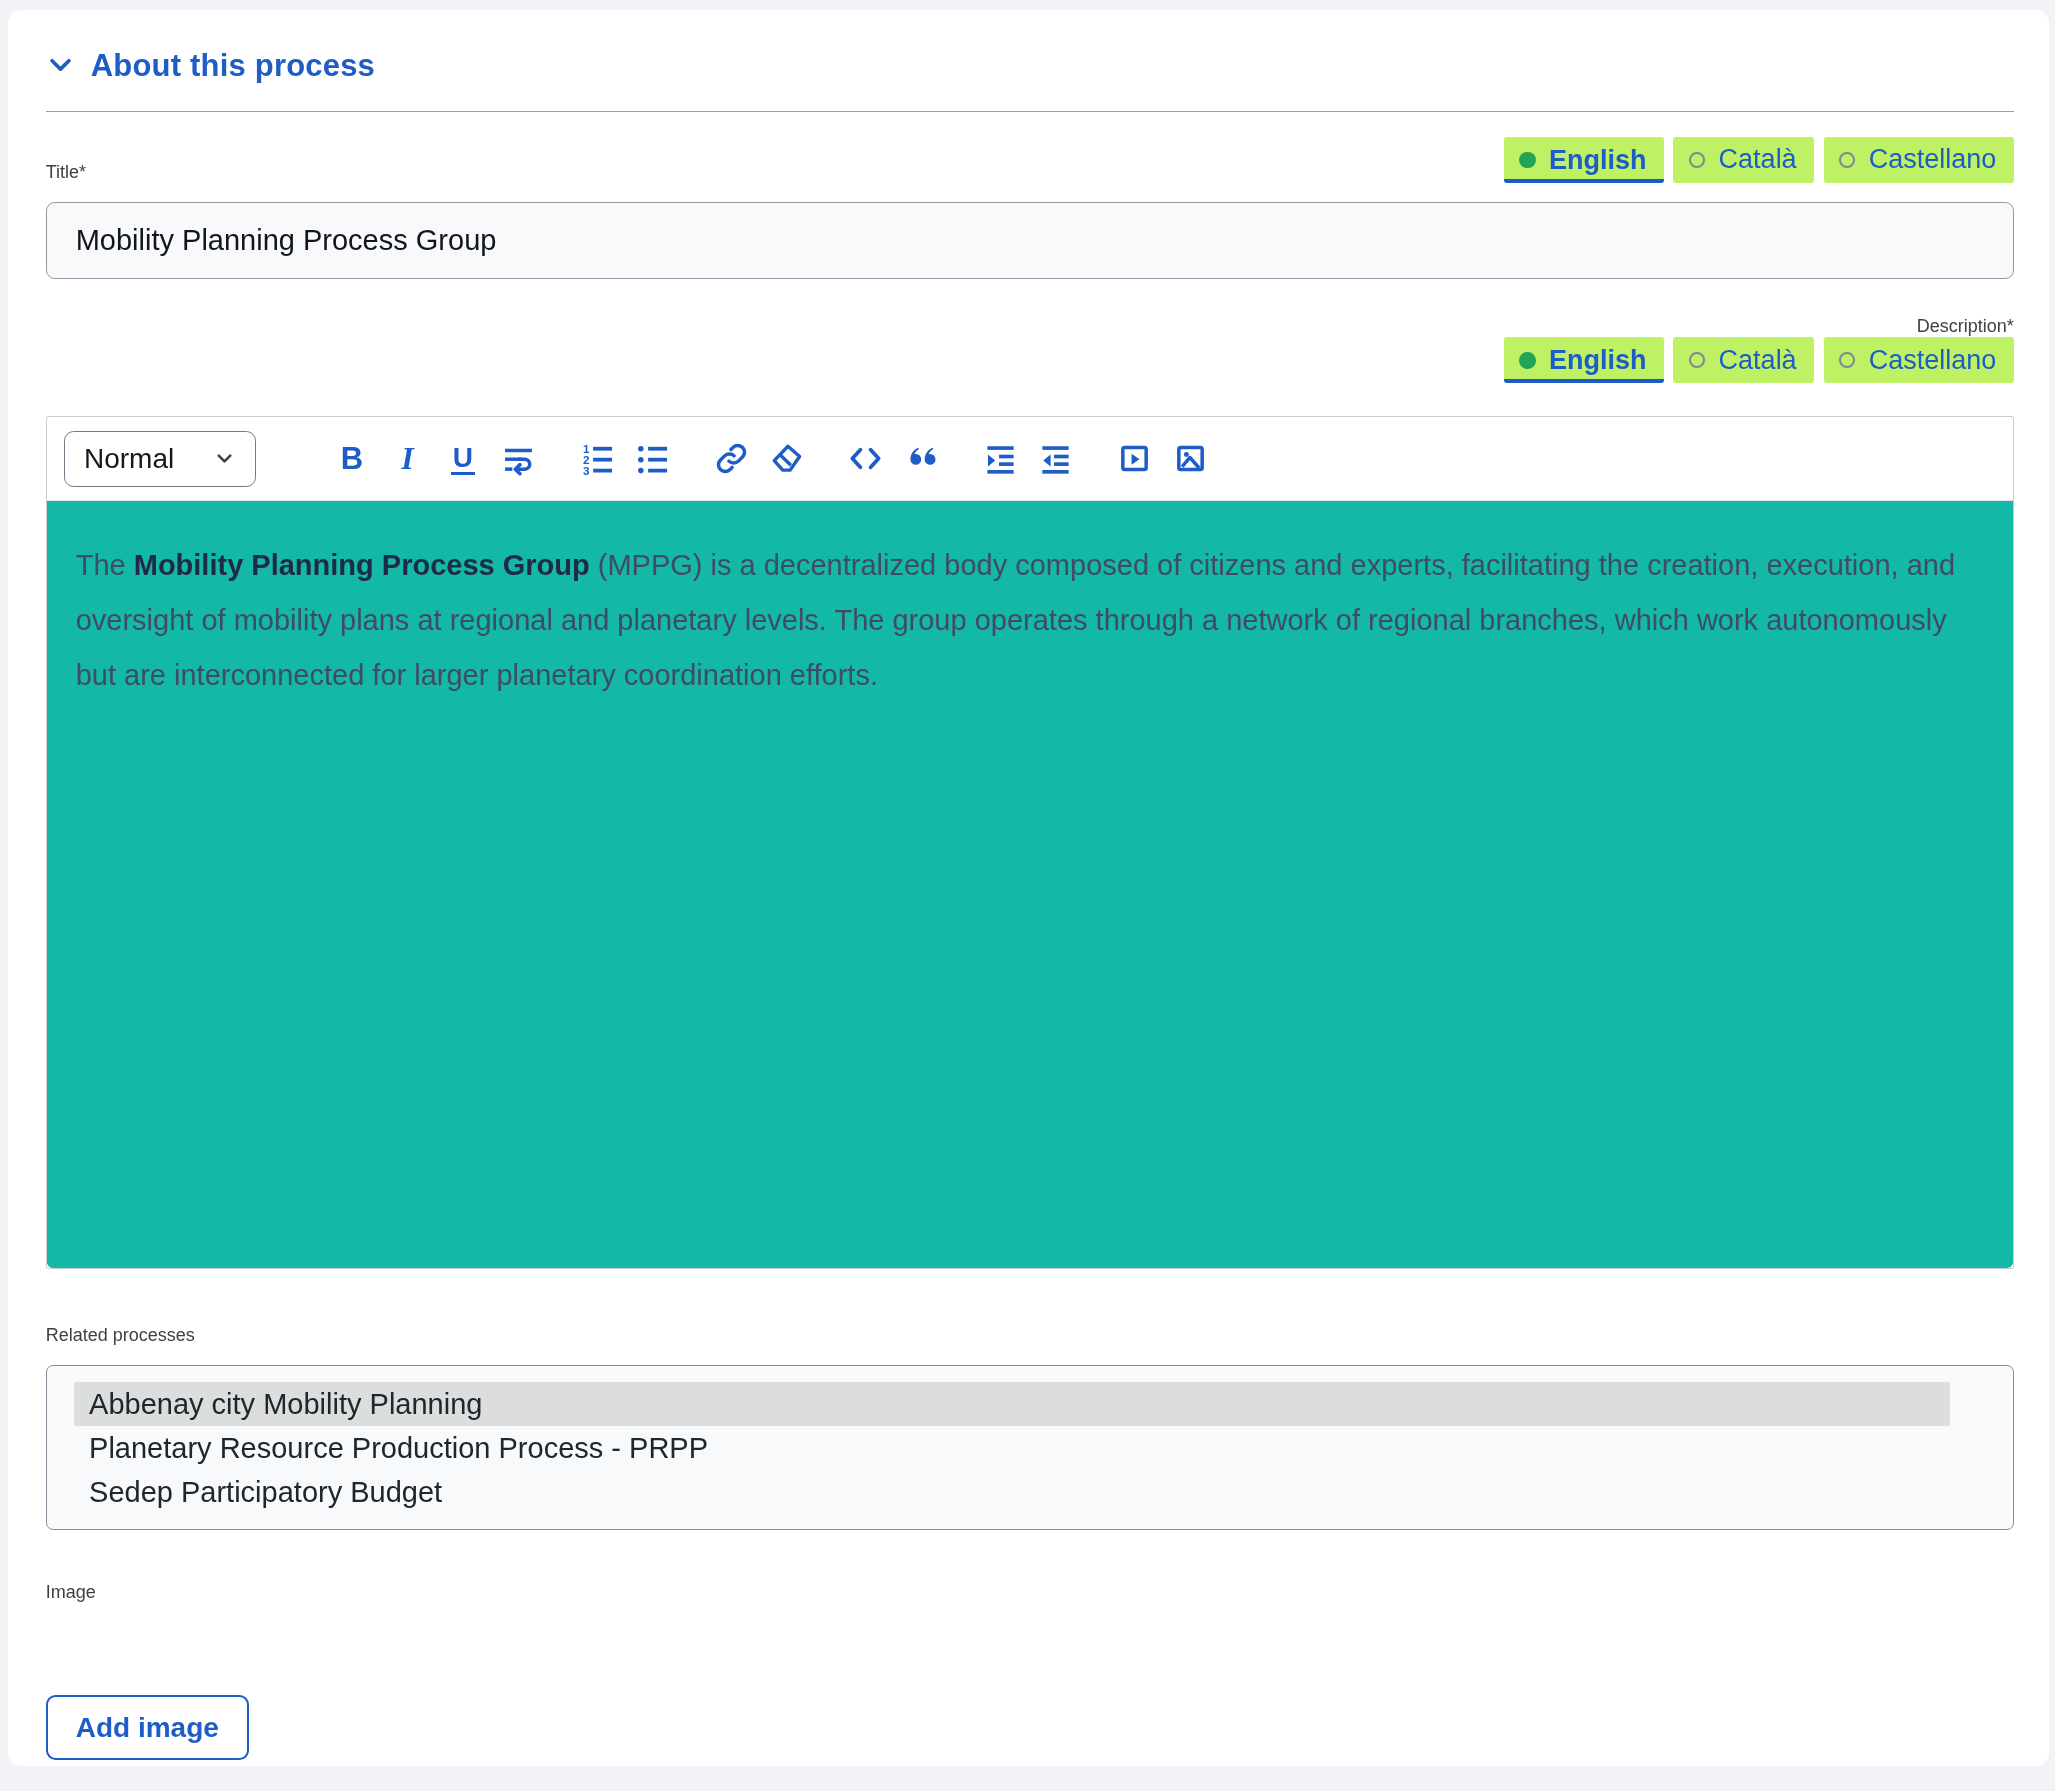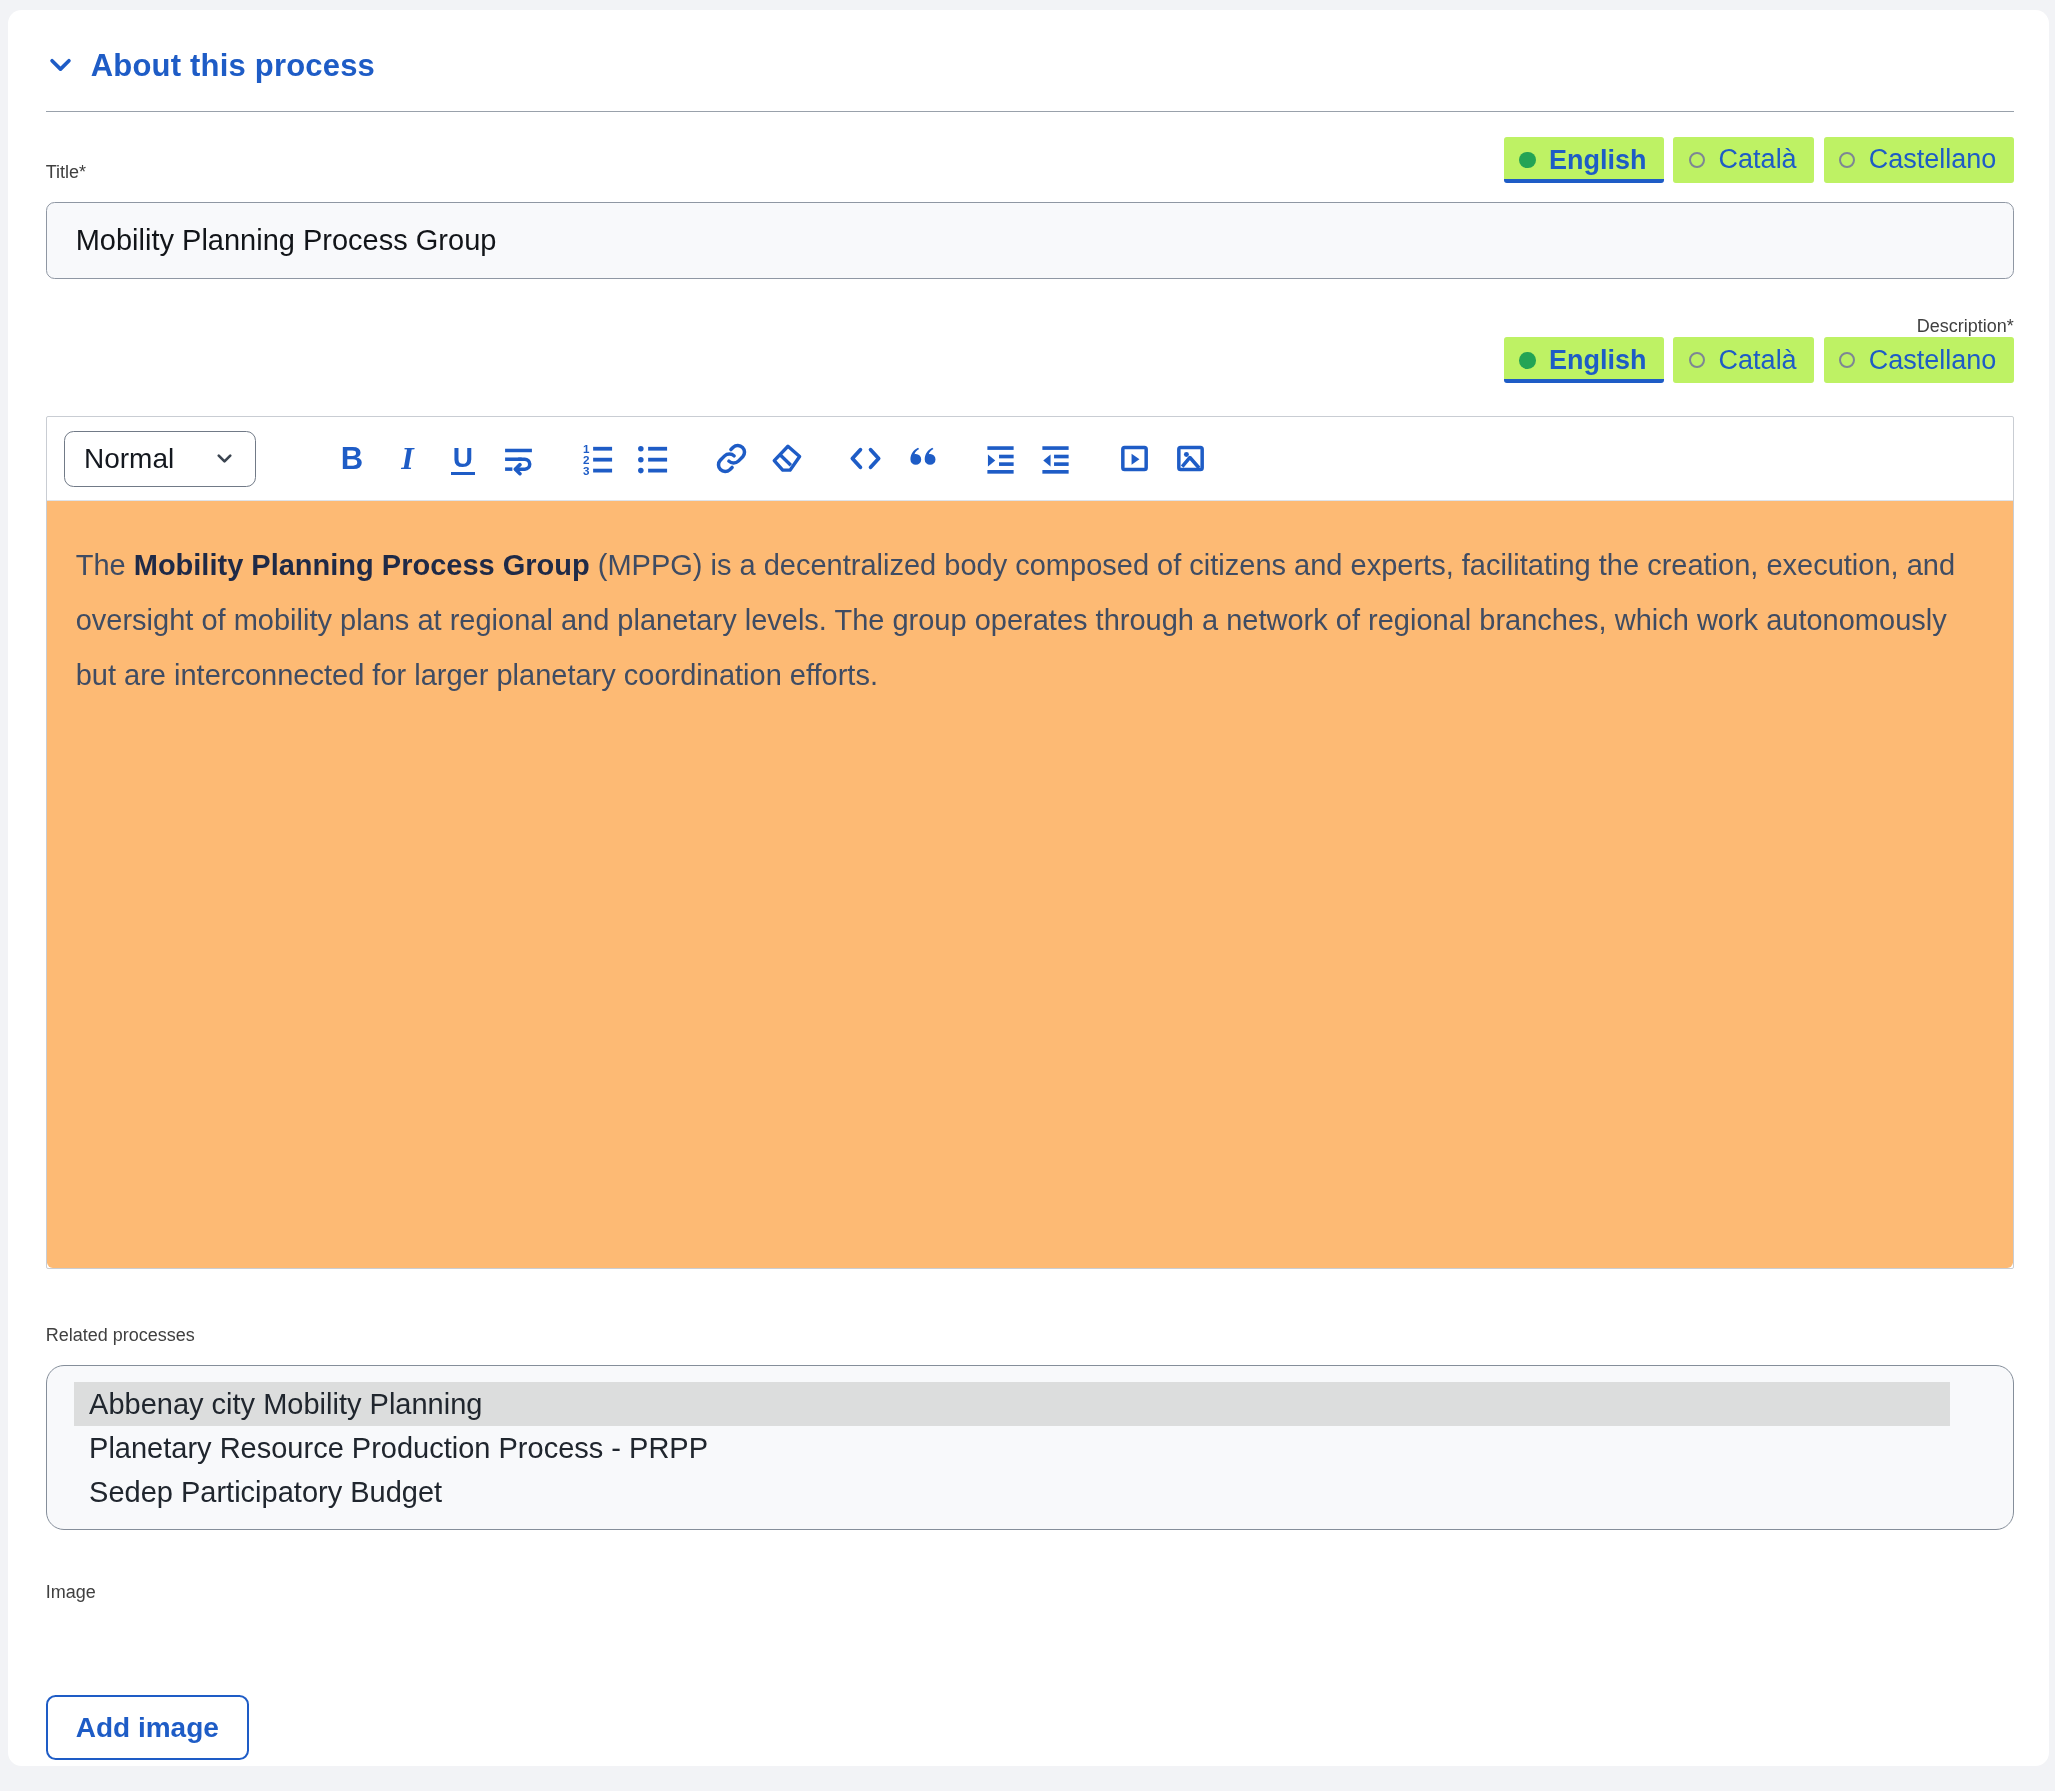--- a/index.html
+++ b/index.html
@@ -130,35 +130,35 @@
     display: flex; align-items: center; justify-content: center;
     color: #1e5cc6;
     cursor: pointer;
   }
   .tb-btn svg { width: 35px; height: 35px; }
   .glyph-b { font-size: 31px; font-weight: 800; font-family: "Liberation Sans", sans-serif; }
   .glyph-i { font-size: 32px; font-weight: 600; font-style: italic; font-family: "Liberation Serif", serif; }
   .glyph-u { font-size: 28px; font-weight: 600; border-bottom: 3.8px solid #1e5cc6; padding: 0 1.9px 0px 1.9px; line-height: 1.05; }
   .editor-content {
     flex: 1 1 auto;
-    background: #fdba74;
+    background: #14b8a6;
     padding: 37px 29px;
     font-size: 29px;
     line-height: 55px;
     color: #3f4c63;
     border-radius: 0 0 5.8px 5.8px;
   }
   .editor-content p { margin: 0; }
   .editor-content b { color: #1f2a47; }
   
   .related-label { margin-top: 56px; }
   .related-box {
     margin-top: 19px;
     border: 1.9px solid #858e9a;
-    border-radius: 18px;
+    border-radius: 7px;
     background: #f8f9fb;
     padding: 15.4px 63px 15.4px 27px;
   }
   .related-option {
     height: 44px;
     line-height: 44px;
     font-size: 29px;
     color: #20262e;
     padding-left: 15.4px;
     cursor: pointer;

